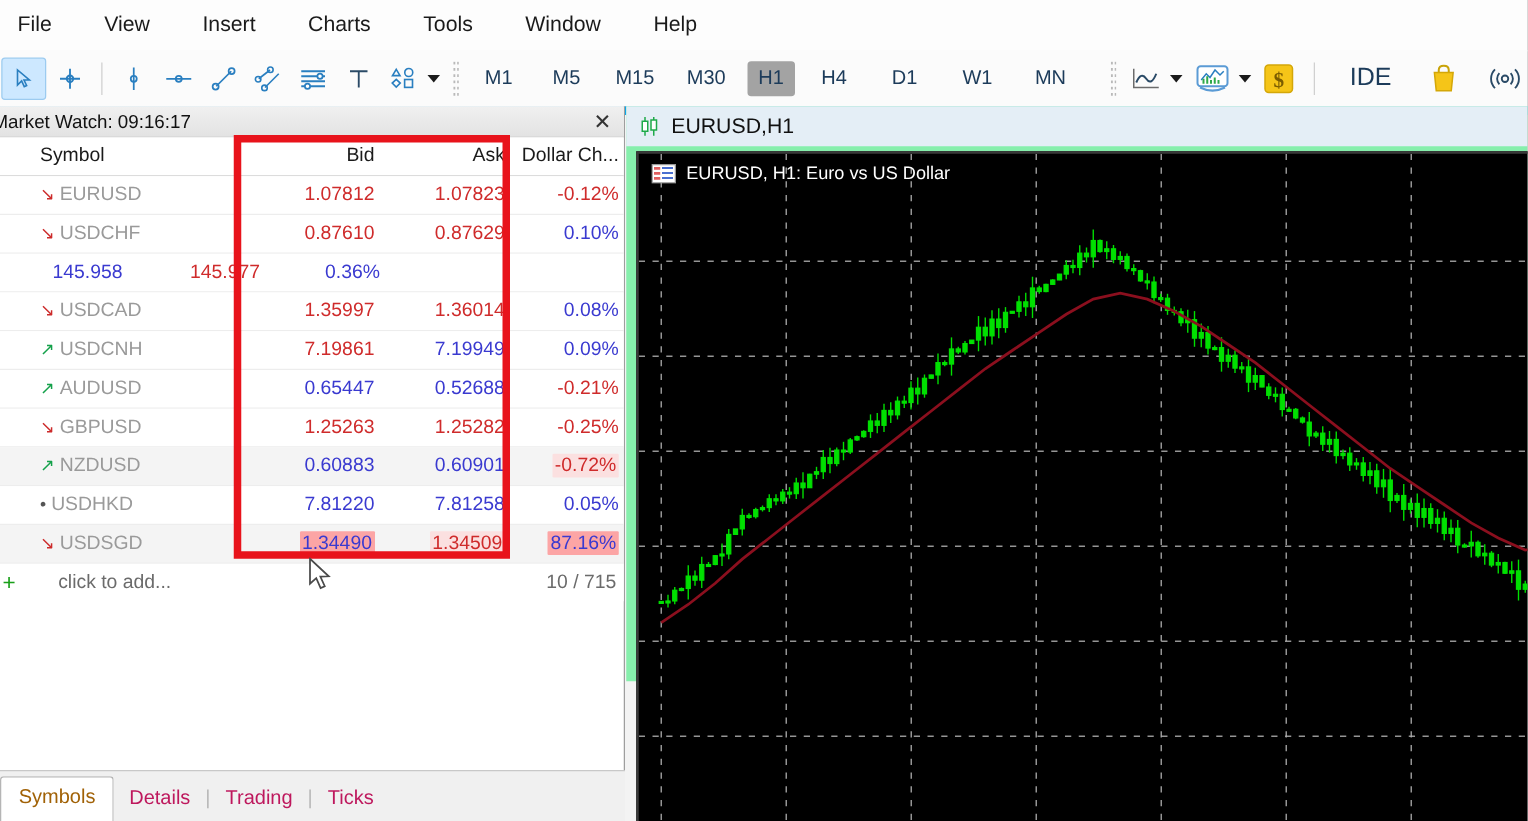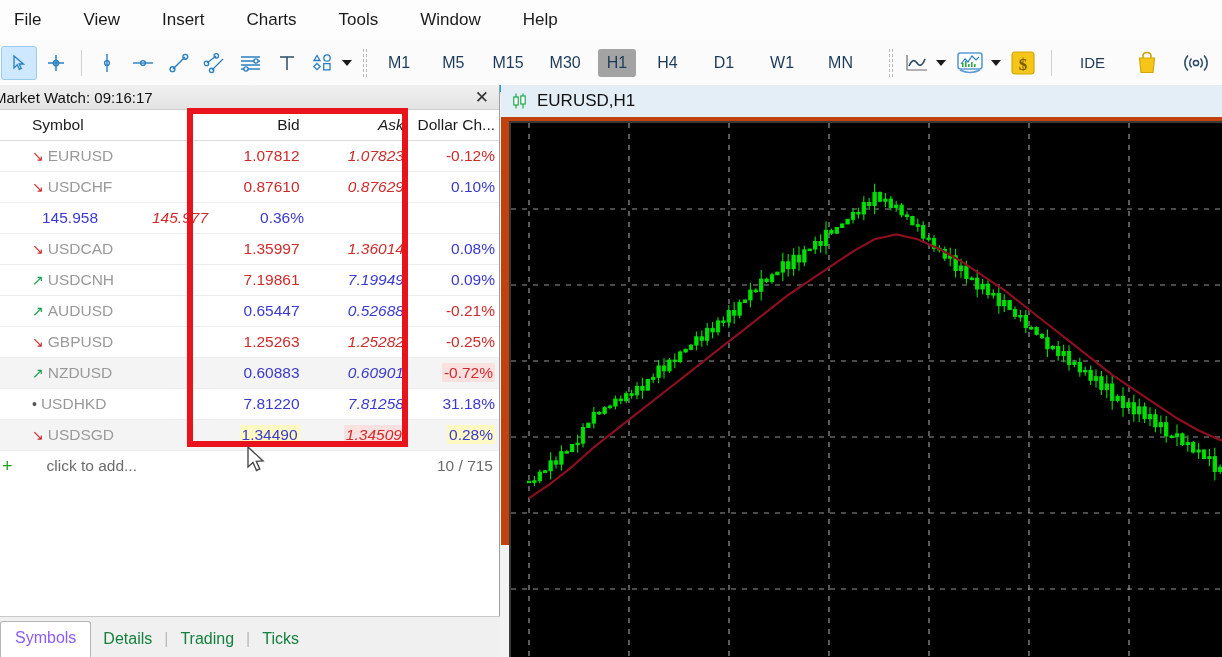--- a/index.html
+++ b/index.html
@@ -60,21 +60,21 @@
     margin: 0 2px; cursor: default;
     white-space: nowrap;
   }
   .tf-btn.active { background: #a3a3a3; }
   .dd-arrow {
     width: 0; height: 0; margin-left: 1px; margin-right: 4px;
     border-left: 5px solid transparent;
     border-right: 5px solid transparent;
     border-top: 6px solid #1a1a1a;
   }
-  .ide-btn { font-size: 15px; color: #1c3b5a; padding: 4px 9px; cursor: default; }
+  .ide-btn { font-size: 20px; color: #1c3b5a; padding: 4px 9px; cursor: default; }
 
   
   .mw {
     position: absolute; left: 0; top: 85px;
     width: 500px; height: 572px;
     background: #ffffff;
     border-right: 1px solid #9e9e9e;
     box-sizing: border-box;
   }
   .mw-title {
@@ -92,39 +92,39 @@
 
   .mw-head {
     height: 30px;
     display: flex; align-items: center;
     border-bottom: 1px solid #dcdcdc;
     background: #ffffff;
     font-size: 15.5px; color: #1a1a1a;
   }
   .col-sym  { width: 190px; padding-left: 4px; box-sizing: border-box; margin-left: 28px; }
   .col-bid  { width: 110px; text-align: right; padding-right: 12px; box-sizing: border-box; }
-  .col-ask  { width: 110px; text-align: right; padding-right: 12px; box-sizing: border-box; font-style: italic; }
+  .col-ask  { width: 110px; text-align: right; padding-right: 12px; box-sizing: border-box; }
   .col-chg  { width: 88px;  text-align: right; padding-right: 4px; box-sizing: border-box; }
 
   .mw-row {
     height: 30px;
     display: flex; align-items: center;
     border-bottom: 1px solid #ededed;
     font-size: 15.5px;
     background: #ffffff;
   }
   .mw-row.alt { background: #f4f4f4; }
   .sym-name { color: #9a9a9a; }
   .arrow-up   { color: #14a14a; font-size: 14px; margin-right: 4px; }
   .arrow-down { color: #cc2b2b; font-size: 14px; margin-right: 4px; }
   .arrow-dot  { color: #555; font-size: 14px; margin-right: 4px; }
   .num-red  { color: #cf2b2b; }
   .num-blue { color: #3a3ad0; }
   .hl-pink { background: #fbe0e0; padding: 1px 2px; border-radius: 1px; }
-  .hl-blue { background: #fef9c3; padding: 1px 2px; border-radius: 1px; }
+  .hl-blue { background: #fca5a5; padding: 1px 2px; border-radius: 1px; }
 
   .mw-add {
     height: 30px; display: flex; align-items: center;
     font-size: 15.5px; color: #6b6b6b;
     background: #ffffff;
   }
   .plus { color: #1aa01a; font-size: 18px; margin-right: 6px; margin-left: 2px; }
   .mw-count { color: #6b6b6b; }
 
   
@@ -143,37 +143,37 @@
 
   
   .mw-tabs {
     position: absolute; left: 0; bottom: 0;
     width: 500px; height: 40px;
     background: #f0f0f0;
     border-top: 1px solid #c8c8c8;
     display: flex; align-items: flex-end;
   }
   .mw-tab {
-    font-size: 16px; color: #15803d;
+    font-size: 16px; color: #be185d;
     padding: 8px 12px 9px 12px;
     cursor: default; white-space: nowrap;
   }
   .mw-tab.active {
-    color: #8b5cf6; background: #ffffff;
+    color: #a16207; background: #ffffff;
     border: 1px solid #b5b5b5; border-bottom: none;
     border-radius: 3px 3px 0 0;
     padding: 7px 14px 10px 14px;
   }
   .tab-div { color: #b9b9b9; font-size: 16px; padding-bottom: 9px; }
 
   
   .chartpane {
     position: absolute; left: 501px; top: 85px;
     width: 721px; height: 460px;
-    background: #c2410c;
+    background: #86efac;
   }
   .chart-tabbar {
     height: 32px;
     background: #e4eef6;
     display: flex; align-items: center;
     padding-left: 10px;
   }
   .chart-tab-label { font-size: 17px; color: #111; margin-left: 8px; }
 
   .chart-area {
@@ -411,27 +411,27 @@
         <div class="mw-row alt">
           <div class="col-sym"><span class="arrow-up">↗</span><span class="sym-name">NZDUSD</span></div>
           <div class="col-bid"><span class="num-blue">0.60883</span></div>
           <div class="col-ask"><span class="num-blue">0.60901</span></div>
           <div class="col-chg"><span class="num-red hl-pink">-0.72%</span></div>
         </div>
         <div class="mw-row">
           <div class="col-sym"><span class="arrow-dot">•</span><span class="sym-name">USDHKD</span></div>
           <div class="col-bid"><span class="num-blue">7.81220</span></div>
           <div class="col-ask"><span class="num-blue">7.81258</span></div>
-          <div class="col-chg"><span class="num-blue">31.18%</span></div>
+          <div class="col-chg"><span class="num-blue">0.05%</span></div>
         </div>
         <div class="mw-row alt">
           <div class="col-sym"><span class="arrow-down">↘</span><span class="sym-name">USDSGD</span></div>
           <div class="col-bid"><span class="num-blue hl-blue">1.34490</span></div>
           <div class="col-ask"><span class="num-red hl-pink">1.34509</span></div>
-          <div class="col-chg"><span class="num-blue hl-blue">0.28%</span></div>
+          <div class="col-chg"><span class="num-blue hl-blue">87.16%</span></div>
         </div>
       </div>
 
     <div class="mw-add">
       <span class="plus">+</span>
       <span class="col-sym" style="width:160px;padding:0">click to add...</span>
       <span style="flex:1"></span>
       <span class="mw-count" style="padding-right:6px">10 / 715</span>
     </div>
 
@@ -456,20 +456,32 @@
       <svg width="18" height="18" viewBox="0 0 18 18">
         <line x1="5" y1="1.5" x2="5" y2="16.5" stroke="#1faa4a" stroke-width="1.2"></line>
         <rect x="2.8" y="5" width="4.4" height="8" fill="#fff" stroke="#1faa4a" stroke-width="1.2"></rect>
         <line x1="12" y1="1.5" x2="12" y2="16.5" stroke="#1faa4a" stroke-width="1.2"></line>
         <rect x="9.8" y="4" width="4.4" height="8" fill="#fff" stroke="#1faa4a" stroke-width="1.2"></rect>
       </svg>
       <span class="chart-tab-label">EURUSD,H1</span>
     </div>
 
     <div class="chart-area">
+      <div class="chart-legend">
+        <svg width="20" height="16" viewBox="0 0 20 16">
+          <rect x="0.7" y="0.7" width="18.6" height="14.6" fill="#ffffff" stroke="#999" stroke-width="1"></rect>
+          <rect x="2.2" y="2.6" width="5" height="2.2" fill="#e06060"></rect>
+          <rect x="2.2" y="6.6" width="5" height="2.2" fill="#e06060"></rect>
+          <rect x="2.2" y="10.6" width="5" height="2.2" fill="#e06060"></rect>
+          <rect x="8.6" y="2.6" width="8.8" height="1.6" fill="#4a6fd0"></rect>
+          <rect x="8.6" y="6.6" width="8.8" height="1.6" fill="#4a6fd0"></rect>
+          <rect x="8.6" y="10.6" width="8.8" height="1.6" fill="#4a6fd0"></rect>
+        </svg>
+        <span class="chart-legend-text">EURUSD, H1:  Euro vs US Dollar</span>
+      </div>
 
       <svg id="chart-svg" width="1214" height="600" viewBox="0 0 1214 600" preserveAspectRatio="none" style="position:absolute;left:0;top:0">
           <line x1="18" y1="0" x2="18" y2="570" stroke="#b0b0b0" stroke-width="1.2" stroke-dasharray="5,6" opacity="0.85"></line>
           <line x1="118" y1="0" x2="118" y2="570" stroke="#b0b0b0" stroke-width="1.2" stroke-dasharray="5,6" opacity="0.85"></line>
           <line x1="218" y1="0" x2="218" y2="570" stroke="#b0b0b0" stroke-width="1.2" stroke-dasharray="5,6" opacity="0.85"></line>
           <line x1="318" y1="0" x2="318" y2="570" stroke="#b0b0b0" stroke-width="1.2" stroke-dasharray="5,6" opacity="0.85"></line>
           <line x1="418" y1="0" x2="418" y2="570" stroke="#b0b0b0" stroke-width="1.2" stroke-dasharray="5,6" opacity="0.85"></line>
           <line x1="518" y1="0" x2="518" y2="570" stroke="#b0b0b0" stroke-width="1.2" stroke-dasharray="5,6" opacity="0.85"></line>
           <line x1="618" y1="0" x2="618" y2="570" stroke="#b0b0b0" stroke-width="1.2" stroke-dasharray="5,6" opacity="0.85"></line>
           <line x1="718" y1="0" x2="718" y2="570" stroke="#b0b0b0" stroke-width="1.2" stroke-dasharray="5,6" opacity="0.85"></line>

